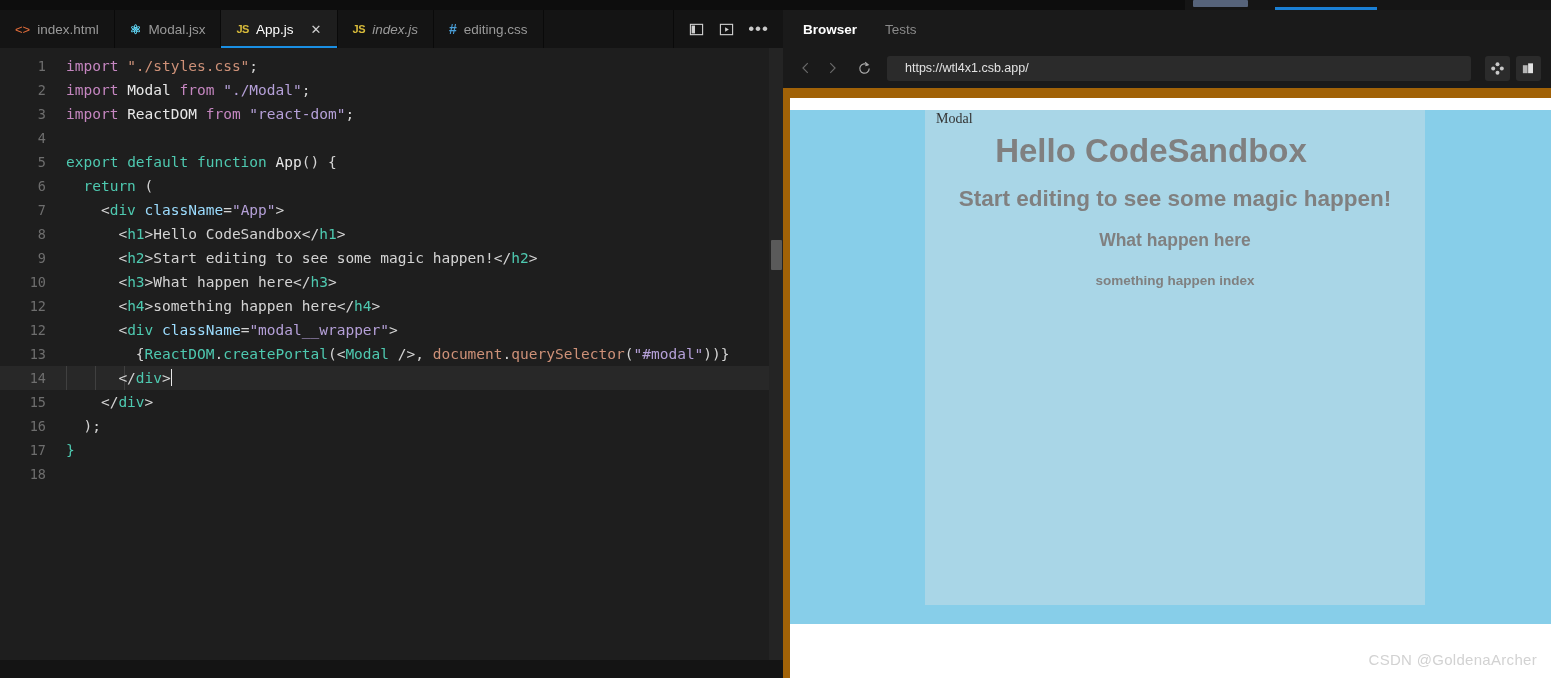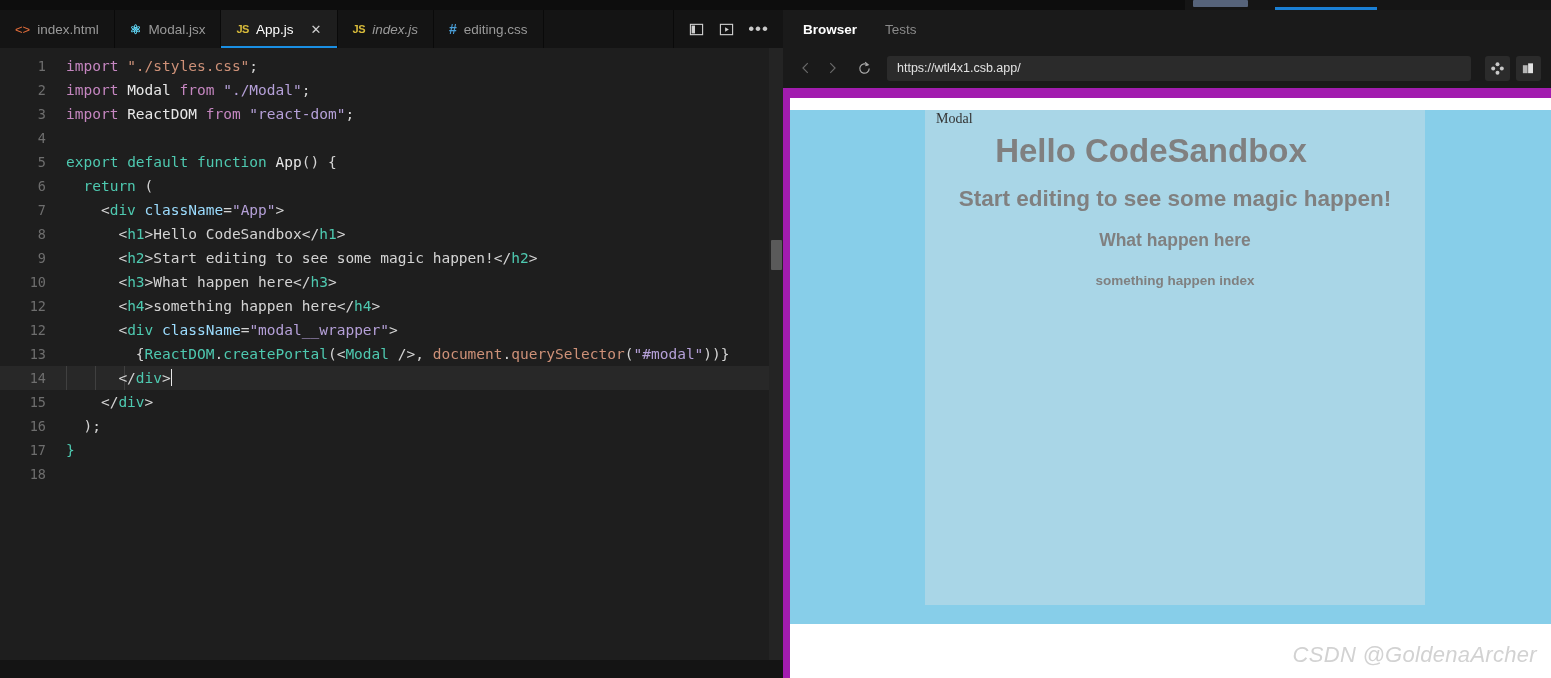--- a/index.html
+++ b/index.html
@@ -66,51 +66,50 @@
 
   .caret{display:inline-block;width:1.5px;height:17px;background:#e8e8e8;vertical-align:-3px;}
 
   
   .ed-scroll{position:absolute;right:0;top:0;width:14px;height:630px;background:#242424;}
   .ed-thumb{position:absolute;right:1px;width:11px;background:#5a5a5a;border-radius:1px;}
 
   .ed-bottom{position:absolute;left:0;bottom:0;width:783px;height:18px;background:#141414;}
 
   
-  .browser-pane{position:absolute;left:783px;top:10px;width:768px;height:668px;background:#a21caf;}
+  .browser-pane{position:absolute;left:783px;top:10px;width:768px;height:668px;background:#a16207;}
   .br-tabs{height:38px;display:flex;align-items:center;gap:0;background:#1a1a1a;padding-left:6px;}
   .br-tab{padding:0 14px;height:38px;display:flex;align-items:center;font-size:13.5px;color:#8a8a8a;cursor:pointer;}
   .br-tab.active{color:#ffffff;font-weight:bold;}
 
   .br-nav{height:40px;display:flex;align-items:center;gap:0;padding:0 10px;background:#1a1a1a;}
   .nav-btn{width:26px;height:26px;display:flex;align-items:center;justify-content:center;cursor:pointer;}
   .nav-btn svg{display:block;}
   .urlbar{
     flex:1;height:25px;margin:0 8px 0 10px;background:#2b2b2b;border-radius:3px;
-    display:flex;align-items:center;padding:0 10px;box-sizing:border-box;
+    display:flex;align-items:center;padding:0 18px;box-sizing:border-box;
     color:#e2e2e2;font-size:12.5px;cursor:text;
   }
   .url-act{width:25px;height:25px;background:#2b2b2b;border-radius:3px;display:flex;align-items:center;justify-content:center;margin-left:6px;cursor:pointer;}
 
   
   .preview{position:absolute;left:7px;top:88px;width:761px;height:590px;background:#ffffff;overflow:hidden;}
   .pv-blue{position:absolute;left:0;top:12px;width:761px;height:514px;}
   .pv-modalbar{position:absolute;left:135px;top:0;width:500px;height:20px;}
   .pv-modal-label{position:absolute;left:146px;top:1px;font-family:"Liberation Serif", serif;font-size:14px;color:#333;}
   .pv-panel{position:absolute;left:135px;top:20px;width:500px;height:475px;}
   .pv-h1{position:absolute;left:135px;top:22px;width:452px;text-align:center;font-size:33px;font-weight:bold;color:#808080;}
   .pv-h2{position:absolute;left:135px;top:76px;width:500px;text-align:center;font-size:22.5px;font-weight:bold;color:#808080;}
   .pv-h3{position:absolute;left:135px;top:120px;width:500px;text-align:center;font-size:17.5px;font-weight:bold;color:#808080;}
   .pv-h4{position:absolute;left:135px;top:163px;width:500px;text-align:center;font-size:13.5px;font-weight:bold;color:#808080;}
 
   .watermark{
     position:absolute;right:14px;bottom:10px;
-    font-size:22px;color:#d2d2d2;letter-spacing:.3px;
+    font-size:15px;color:#d2d2d2;letter-spacing:.3px;
     font-family:"Liberation Sans", sans-serif;
-    font-style:italic;
   }
 </style>
 </head>
 <body>
 
 <div class="app">
 
   <div class="top-sliver">
     <div class="sliver-tab" style="left:1185px;width:90px;">
       <div class="sliver-thumb" style="left:8px;width:55px;"></div>

